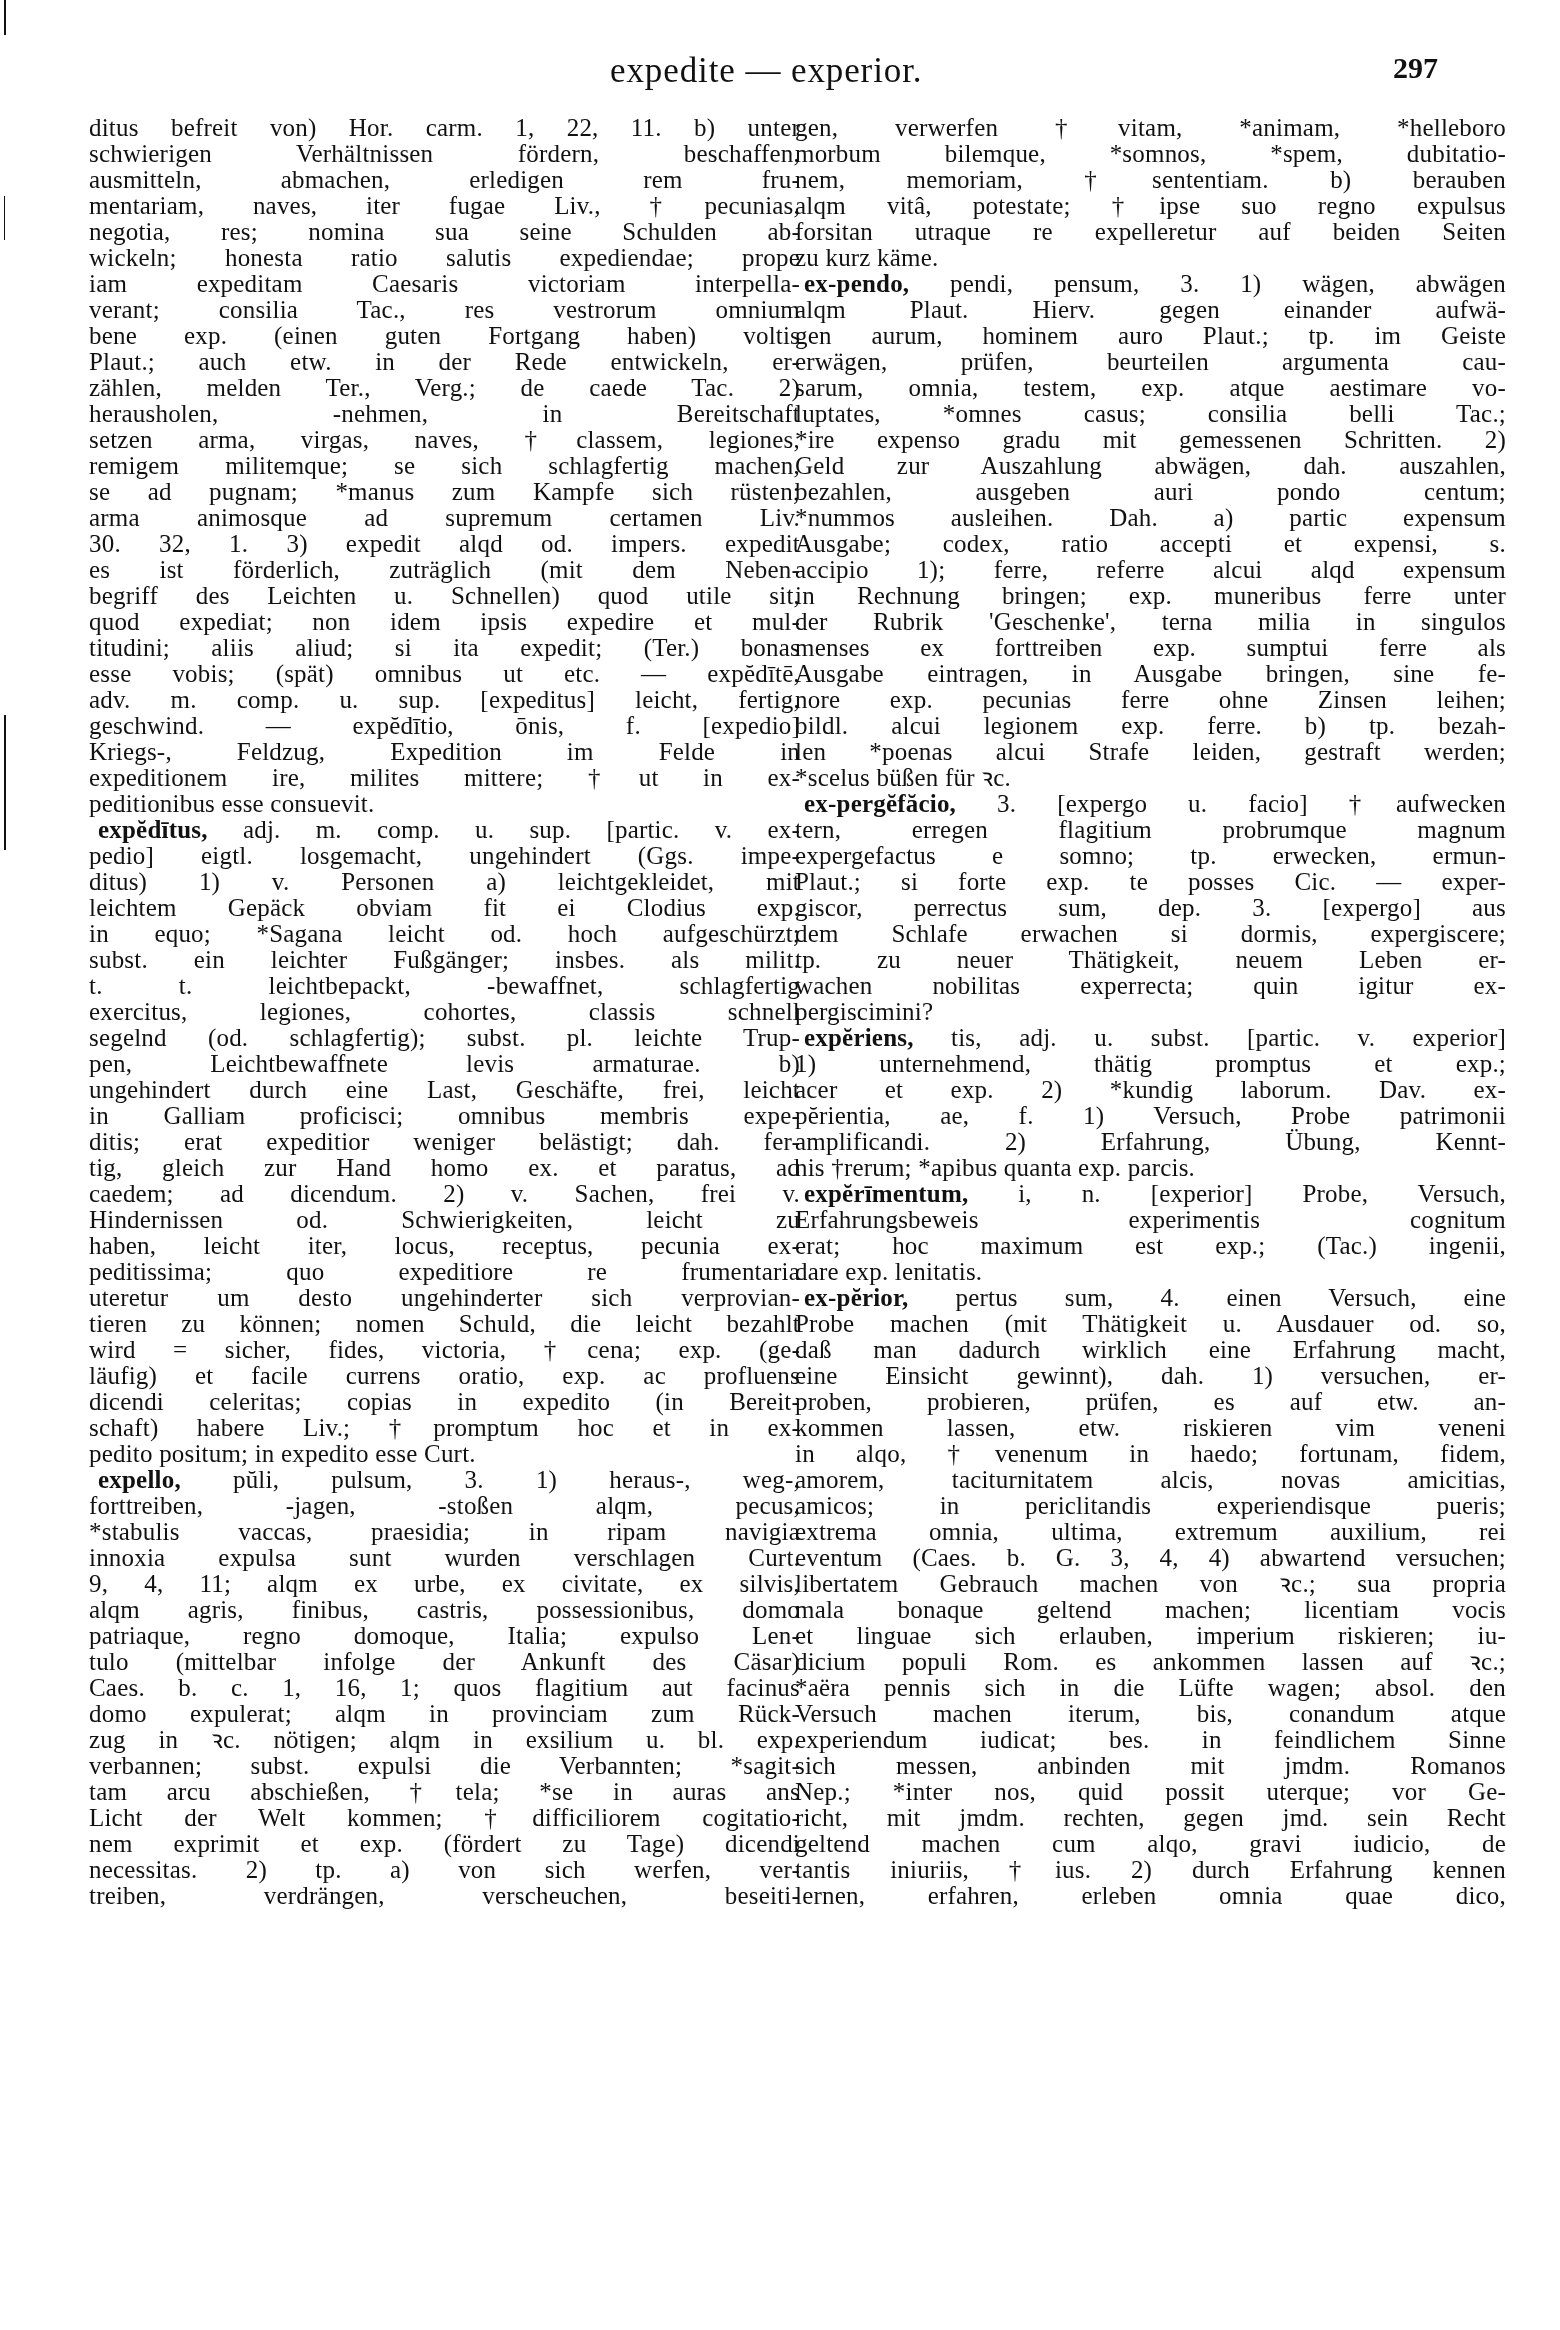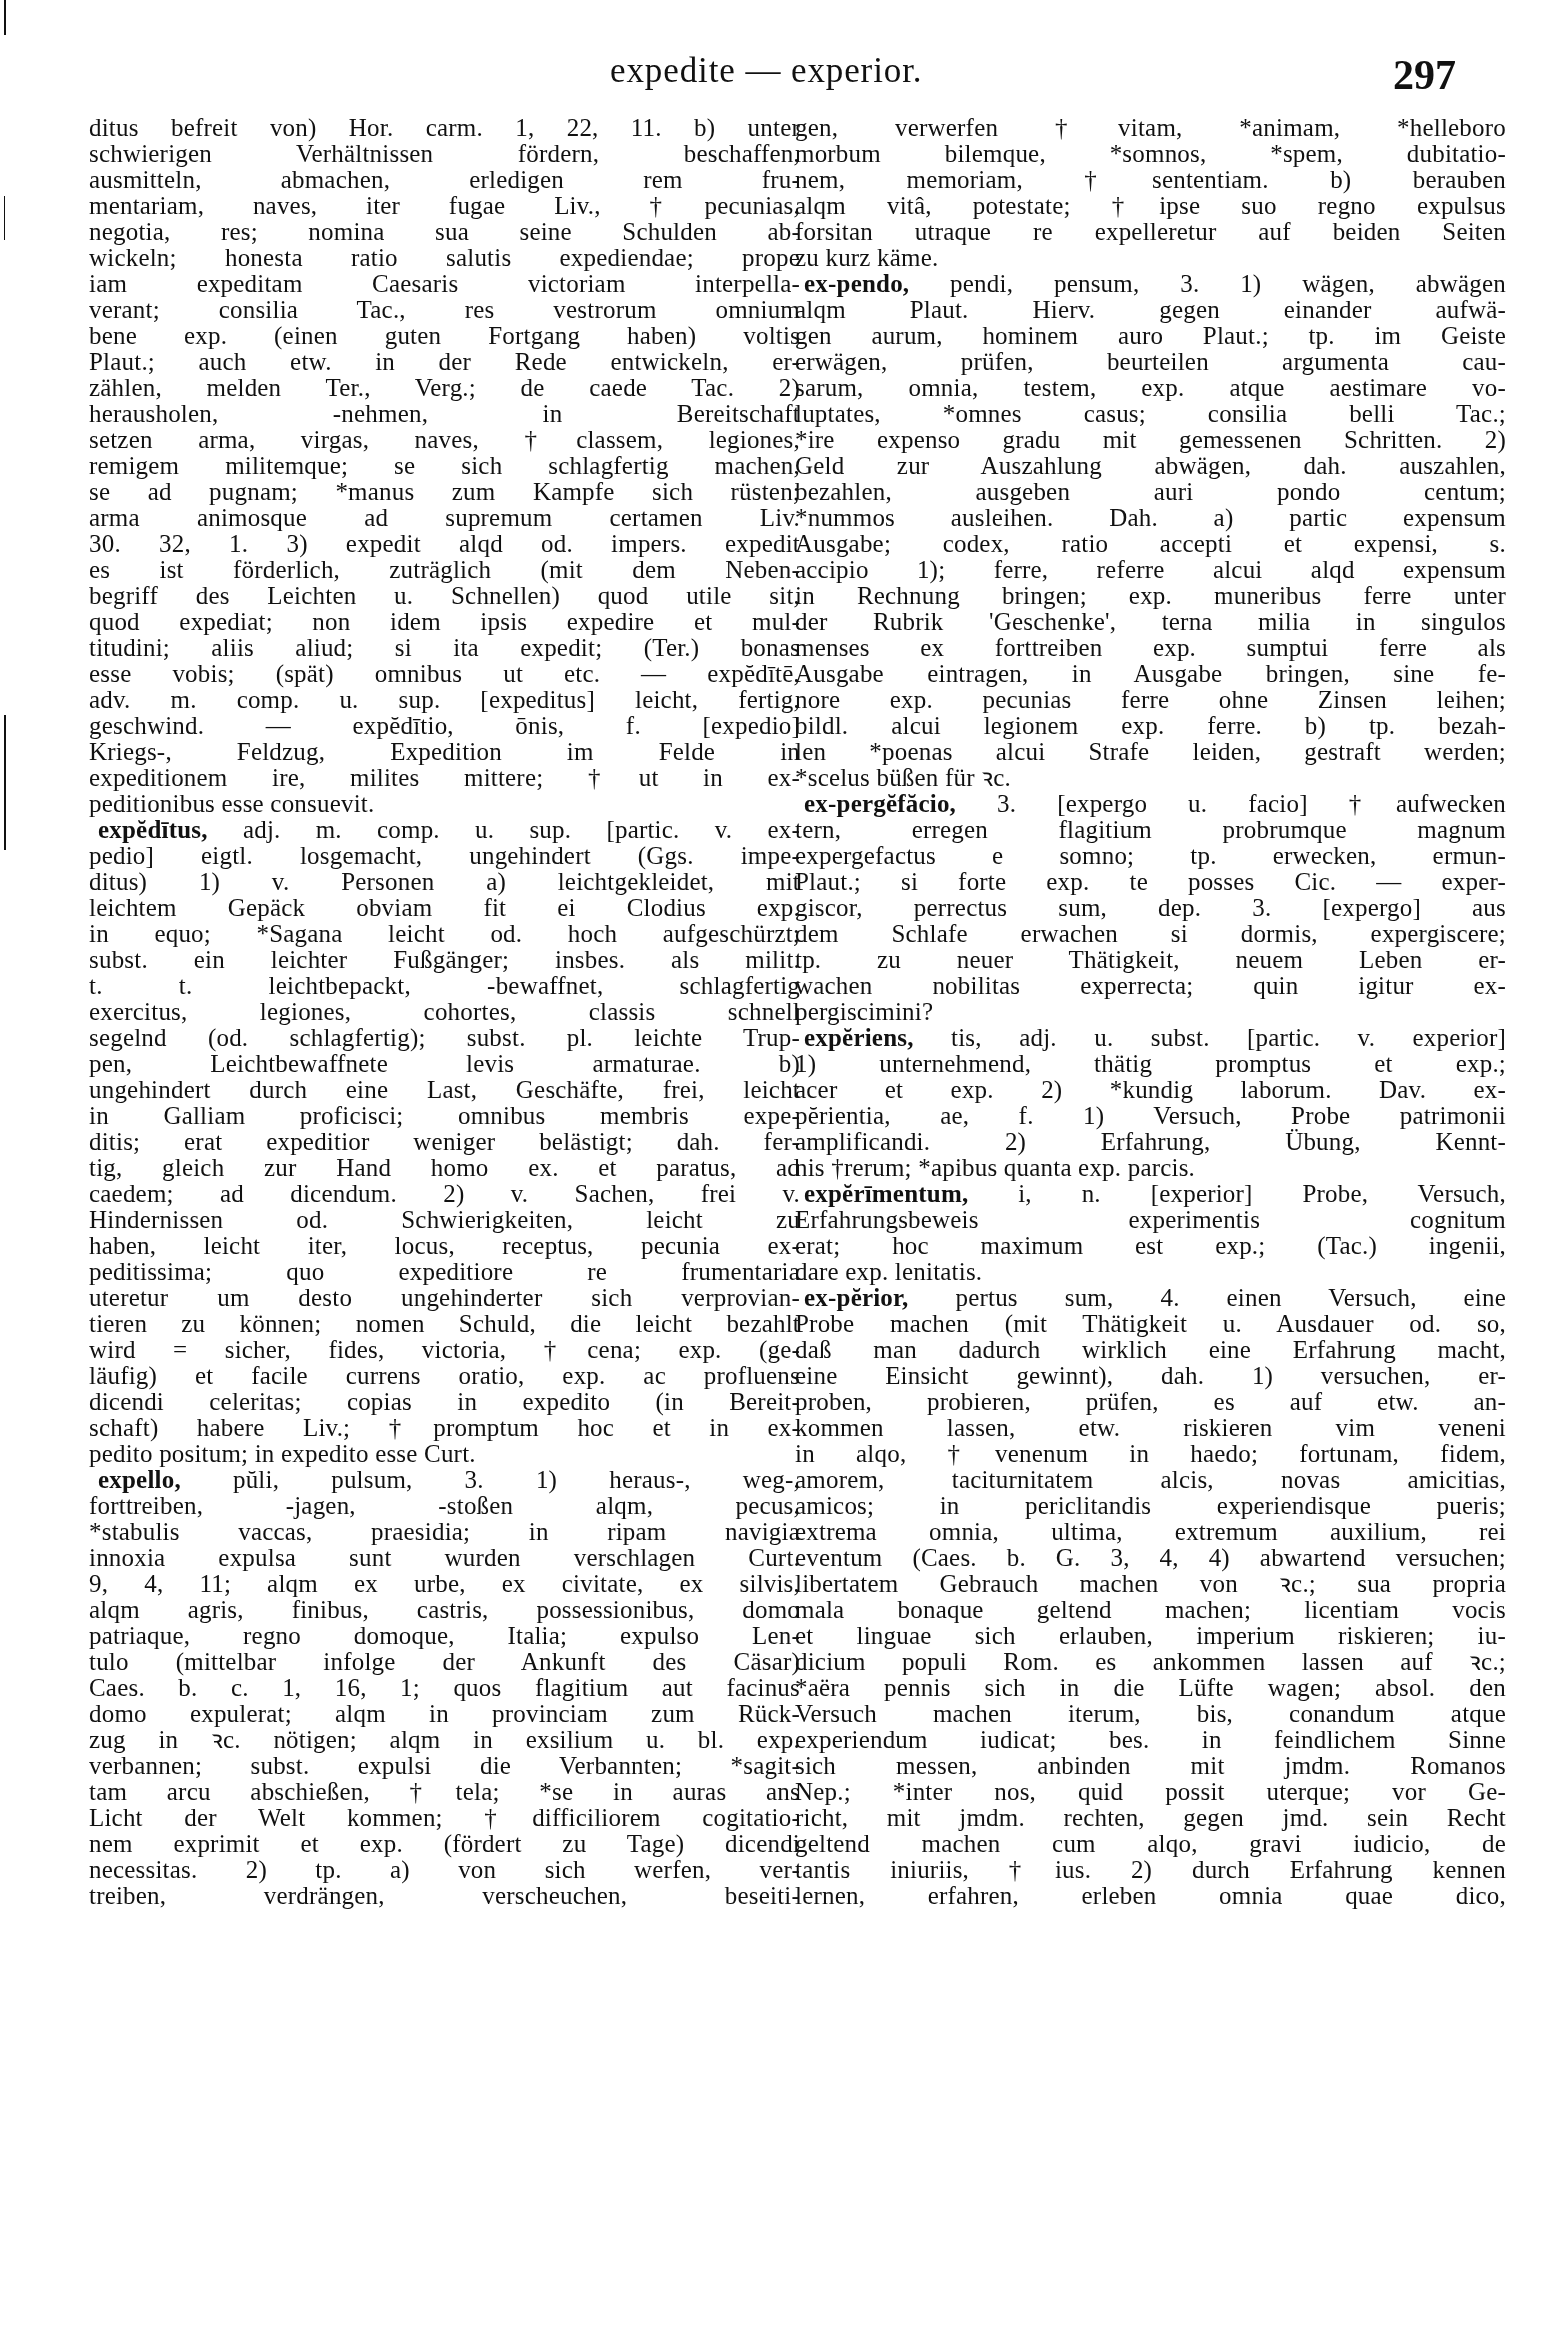--- a/index.html
+++ b/index.html
@@ -1,21 +1,21 @@
 <!DOCTYPE html>
 <html style="font-size:14px"><head>
 <meta charset="utf-8">
 <style>
   html, body { margin:0; padding:0; background:#ffffff; }
   body { width:1560px; height:2330px; position:relative; overflow:hidden;
          font-family:"Liberation Serif","DejaVu Serif",serif; color:#111; }
   .margin-rule { position:absolute; left:3.5px; width:2.6px; background:#111; }
   .header { position:absolute; top:51px; left:0; width:1560px; height:52px; }
   .running-title { position:absolute; left:610px; top:0; font-size:35px; letter-spacing:0.9px; }
-  .page-number { position:absolute; left:1393px; top:0; font-size:42px; font-weight:bold; }
+  .page-number { position:absolute; left:1393px; top:0; font-size:30px; font-weight:bold; }
   .column { position:absolute; top:115px; width:711px; }
   .col-left { left:89px; }
   .col-right { left:795px; }
   .line { height:26px; line-height:26px; font-size:25px; white-space:nowrap;
           text-align:justify; text-align-last:justify; letter-spacing:0.2px; }
   .line.last { text-align-last:left; }
   .line.head { margin-left:-23px;padding-left:32px; }
   .hw { font-weight:bold; }
 </style>
 </head>

